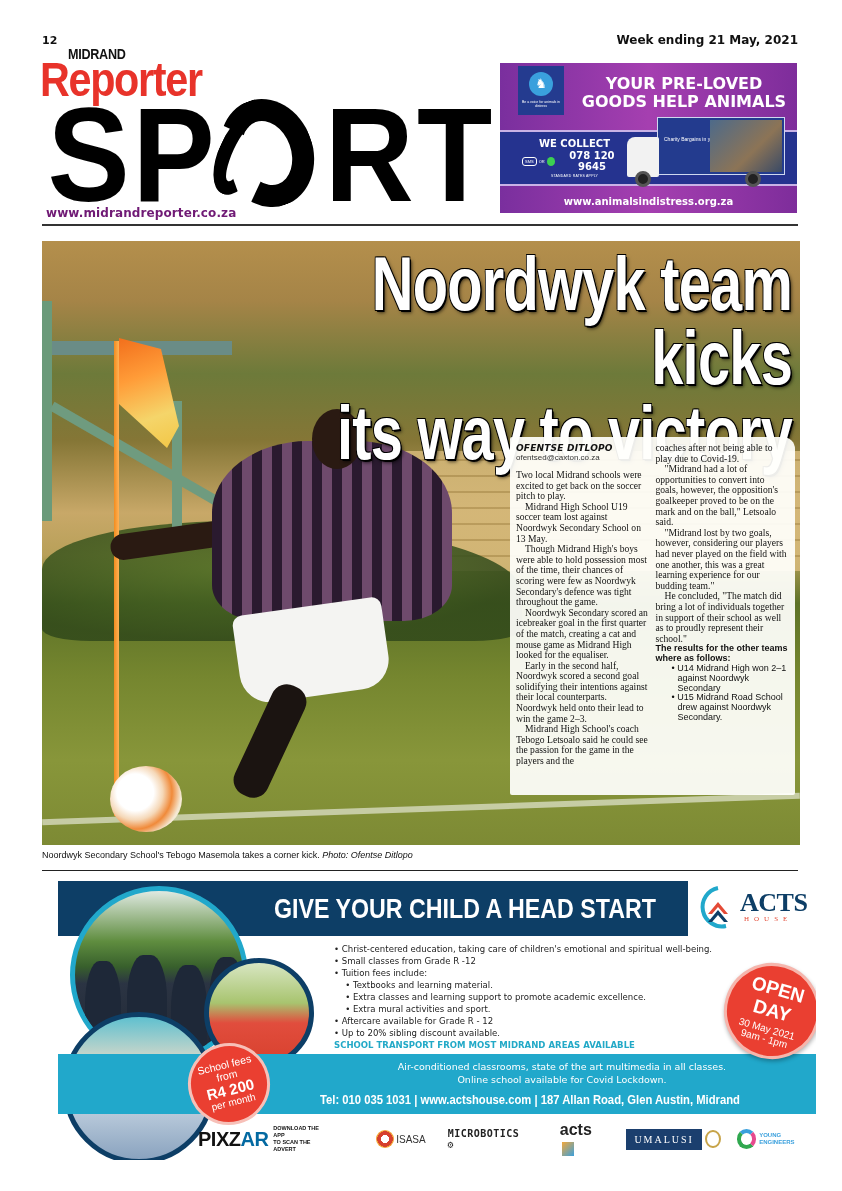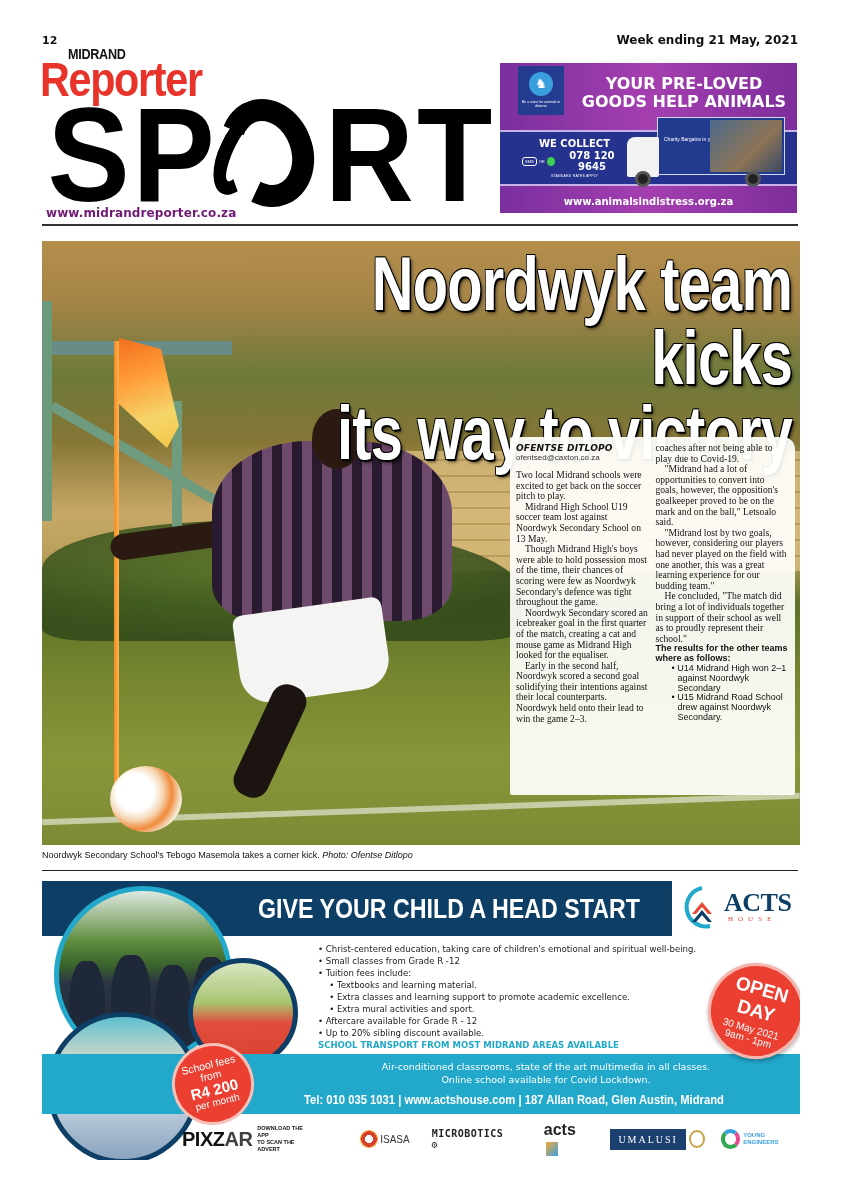--- a/index.html
+++ b/index.html
@@ -74,21 +74,21 @@
   .p { text-indent: 0; }
   .p.ind { text-indent: 9px; }
   .results-head { font: bold 9px "Liberation Sans", sans-serif; line-height: 1.08; }
   .results-item { font: 9px "Liberation Sans", sans-serif; line-height: 1.1; padding-left: 6px; text-indent: -6px; margin-left: 16px; }
 
   .caption { position: absolute; left: 42px; top: 850px; font: 9px "Liberation Sans", sans-serif; color: #111; }
   .caption i { font-style: italic; }
   .rule-mid { position: absolute; left: 42px; right: 44px; top: 870px; height: 1px; background: #222; }
 
   
-  .school-ad { position: absolute; left: 42px; top: 878px; width: 758px; height: 282px; background: #fff; overflow: hidden; }
+  .school-ad { position: absolute; left: 58px; top: 878px; width: 758px; height: 282px; background: #fff; overflow: hidden; }
   .school-banner { position: absolute; left: 0; top: 3px; width: 630px; height: 55px; background: #0d3e66; }
   .school-banner-text { position: absolute; left: 216px; top: 16px; font: bold 27px "Liberation Sans", sans-serif; color: #fff; letter-spacing: 0px; transform: scaleX(0.86); transform-origin: left; white-space: nowrap; }
   .acts-logo { position: absolute; left: 640px; top: 4px; width: 118px; height: 52px; }
   .acts-logo .mark { position: absolute; left: 0; top: 2px; width: 40px; height: 46px; }
   .acts-logo .word { position: absolute; left: 42px; top: 6px; font: bold 26px "Liberation Serif", serif; color: #0d3e66; letter-spacing: -0.5px; }
   .acts-logo .sub { position: absolute; left: 46px; top: 33px; font: 7px "Liberation Serif", serif; color: #e44a36; letter-spacing: 5px; }
   .bullets { position: absolute; left: 276px; top: 65px; font: 9.2px "DejaVu Sans", sans-serif; line-height: 1.3; color: #222; transform: scaleX(0.93); transform-origin: left; white-space: nowrap; }
   .bullets .sub { padding-left: 12px; }
   .bullets .transport { color: #22a9c7; font-weight: bold; }
   .cyan-band { position: absolute; left: 0; top: 176px; width: 758px; height: 60px; background: #21a8cb; }
@@ -111,21 +111,21 @@
   .open-badge { position: absolute; left: 666px; top: 85px; width: 96px; height: 96px; border-radius: 50%; background: #ea3f31; border: 3px solid #f6b5ac; color: #fff; text-align: center; transform: rotate(16deg); display: flex; flex-direction: column; justify-content: center; line-height: 1.0; box-shadow: 1px 2px 4px rgba(0,0,0,0.3); }
   .open-badge .a { font: bold 19px "Liberation Sans", sans-serif; }
   .open-badge .b { font: bold 19px "Liberation Sans", sans-serif; }
   .open-badge .c { font-size: 10px; margin-top: 3px; }
   .open-badge .d { font-size: 10px; }
 
   .footer-logos { position: absolute; left: 140px; top: 241px; width: 618px; height: 40px; display: flex; align-items: center; }
   .pixzar { display: flex; align-items: center; gap: 5px; }
   .pixzar .word { font: bold 20px "Liberation Sans", sans-serif; letter-spacing: -0.5px; }
   .pixzar .word .p1 { color: #111; }
-  .pixzar .word .p2 { color: #404040; }
+  .pixzar .word .p2 { color: #0369a1; }
   .pixzar .cta { font: bold 5.5px "Liberation Sans", sans-serif; line-height: 1.3; color: #111; }
   .logo-isasa { margin-left: 46px; display: flex; align-items: center; gap: 2px; font: 10px "Liberation Sans", sans-serif; color: #333; }
   .logo-isasa .mark { width: 18px; height: 18px; border-radius: 50%; background: radial-gradient(circle, #fff 30%, #d6402e 32%, #d6402e 60%, #f1a234 62%); }
   .logo-micro { margin-left: 22px; font: bold 10px "DejaVu Sans Mono", monospace; color: #222; letter-spacing: 0.5px; }
   .logo-acts2 { margin-left: 30px; font: bold 16px "Liberation Sans", sans-serif; color: #222; position: relative; }
   .logo-acts2 .flag { display: inline-block; width: 12px; height: 14px; background: linear-gradient(135deg, #f3a83a, #3aa0dd); vertical-align: middle; margin-left: 2px; }
   .logo-umalusi { margin-left: 22px; background: #1b3f6e; color: #fff; font: 10px "Liberation Serif", serif; letter-spacing: 2px; padding: 5px 8px; }
   .logo-umalusi-seal { width: 16px; height: 18px; border-radius: 50%; border: 2px solid #c7a449; margin-left: 3px; }
   .logo-young { margin-left: 16px; display: flex; align-items: center; gap: 3px; }
   .logo-young .e { width: 20px; height: 20px; border-radius: 50%; border: 4px solid #30a84f; border-right-color: #e64a8e; border-top-color: #3aa0dd; }
@@ -208,20 +208,21 @@
 
 <div class="article">
   <div class="col">
     <div class="byline">OFENTSE DITLOPO</div>
     <div class="email">ofentsed@caxton.co.za</div>
     <div class="p">Two local Midrand schools were excited to get back on the soccer pitch to play.</div>
     <div class="p ind">Midrand High School U19 soccer team lost against Noordwyk Secondary School on 13 May.</div>
     <div class="p ind">Though Midrand High's boys were able to hold possession most of the time, their chances of scoring were few as Noordwyk Secondary's defence was tight throughout the game.</div>
     <div class="p ind">Noordwyk Secondary scored an icebreaker goal in the first quarter of the match, creating a cat and mouse game as Midrand High looked for the equaliser.</div>
     <div class="p ind">Early in the second half, Noordwyk scored a second goal solidifying their intentions against their local counterparts. Noordwyk held onto their lead to win the game 2–3.</div>
+    <div class="p ind">Midrand High School's coach Tebogo Letsoalo said he could see the passion for the game in the players and the</div>
   </div>
   <div class="col">
     <div class="p">coaches after not being able to play due to Covid-19.</div>
     <div class="p ind">"Midrand had a lot of opportunities to convert into goals, however, the opposition's goalkeeper proved to be on the mark and on the ball," Letsoalo said.</div>
     <div class="p ind">"Midrand lost by two goals, however, considering our players had never played on the field with one another, this was a great learning experience for our budding team."</div>
     <div class="p ind">He concluded, "The match did bring a lot of individuals together in support of their school as well as to proudly represent their school."</div>
     <div class="results-head">The results for the other teams where as follows:</div>
     <div class="results-item">• U14 Midrand High won 2–1 against Noordwyk Secondary</div>
     <div class="results-item">• U15 Midrand Road School drew against Noordwyk Secondary.</div>
   </div>

